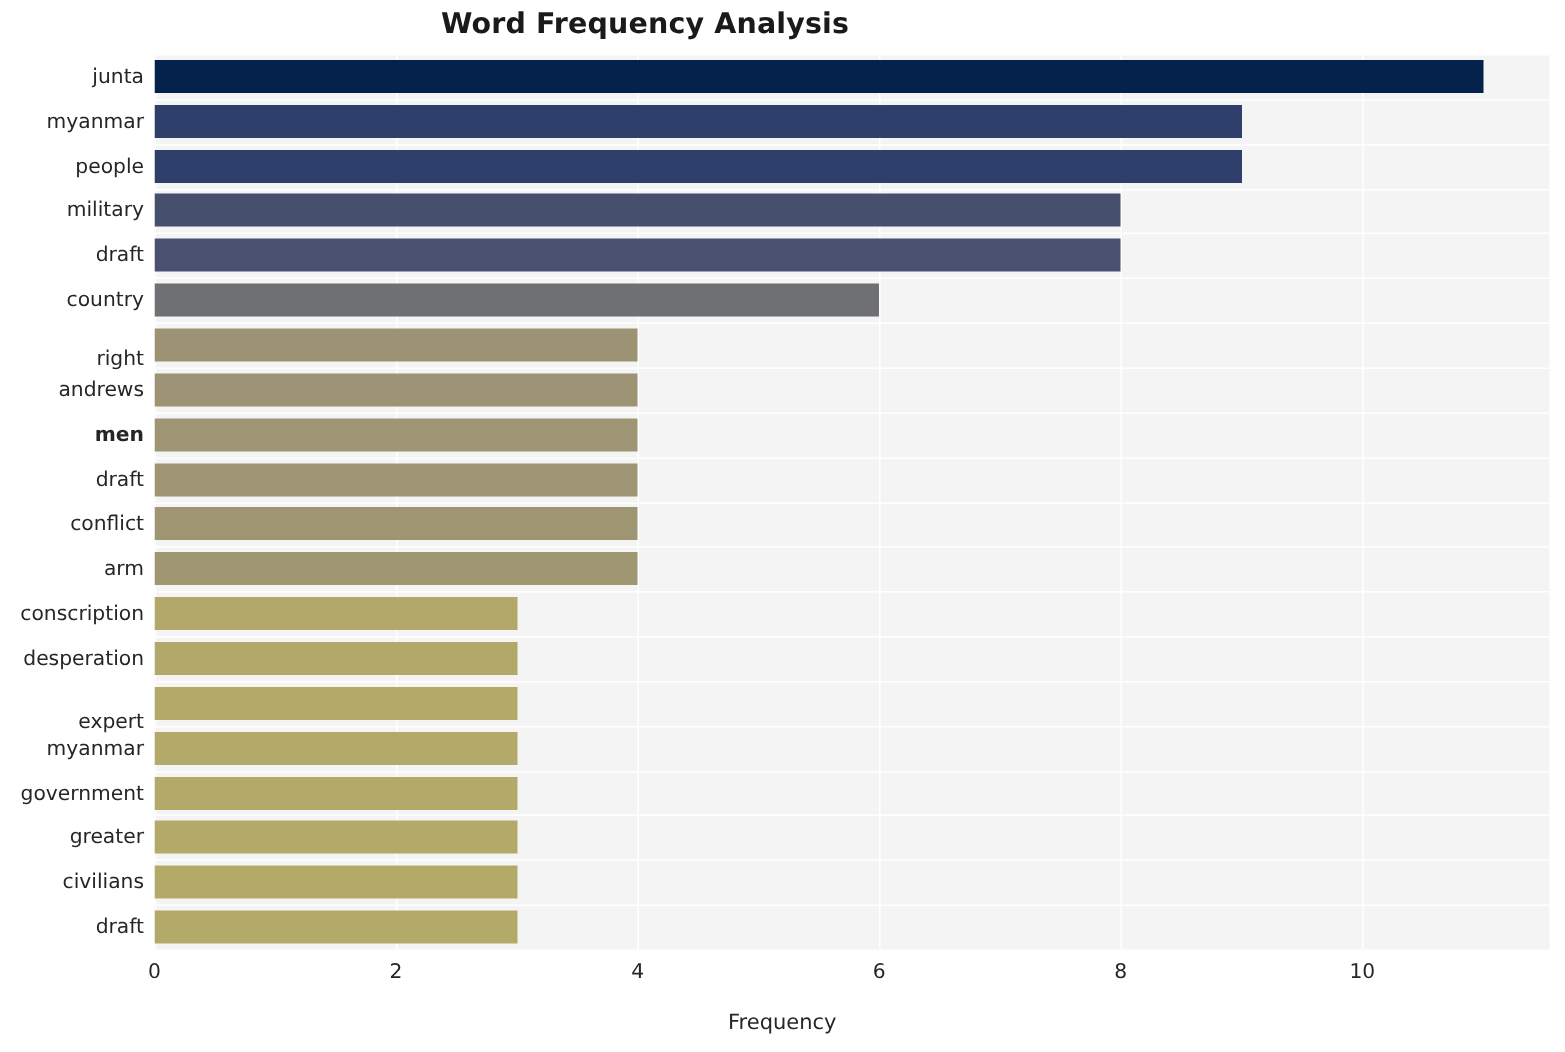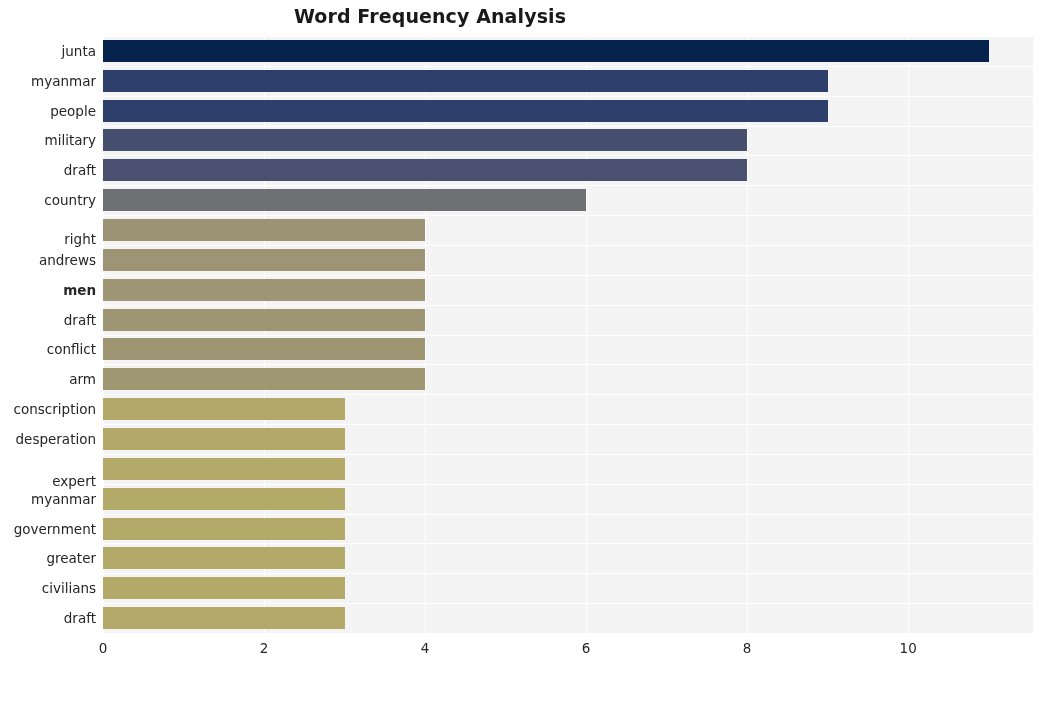--- a/index.html
+++ b/index.html
@@ -185,14 +185,15 @@
 
   <div id="x-axis">
       <div class="xtick" style="left: 103px;">0</div>
       <div class="xtick" style="left: 264.039px;">2</div>
       <div class="xtick" style="left: 425.078px;">4</div>
       <div class="xtick" style="left: 586.117px;">6</div>
       <div class="xtick" style="left: 747.156px;">8</div>
       <div class="xtick" style="left: 908.195px;">10</div>
     </div>
 
+  <div id="x-label">Frequency</div>
 
 </div>
 
 </body></html>

